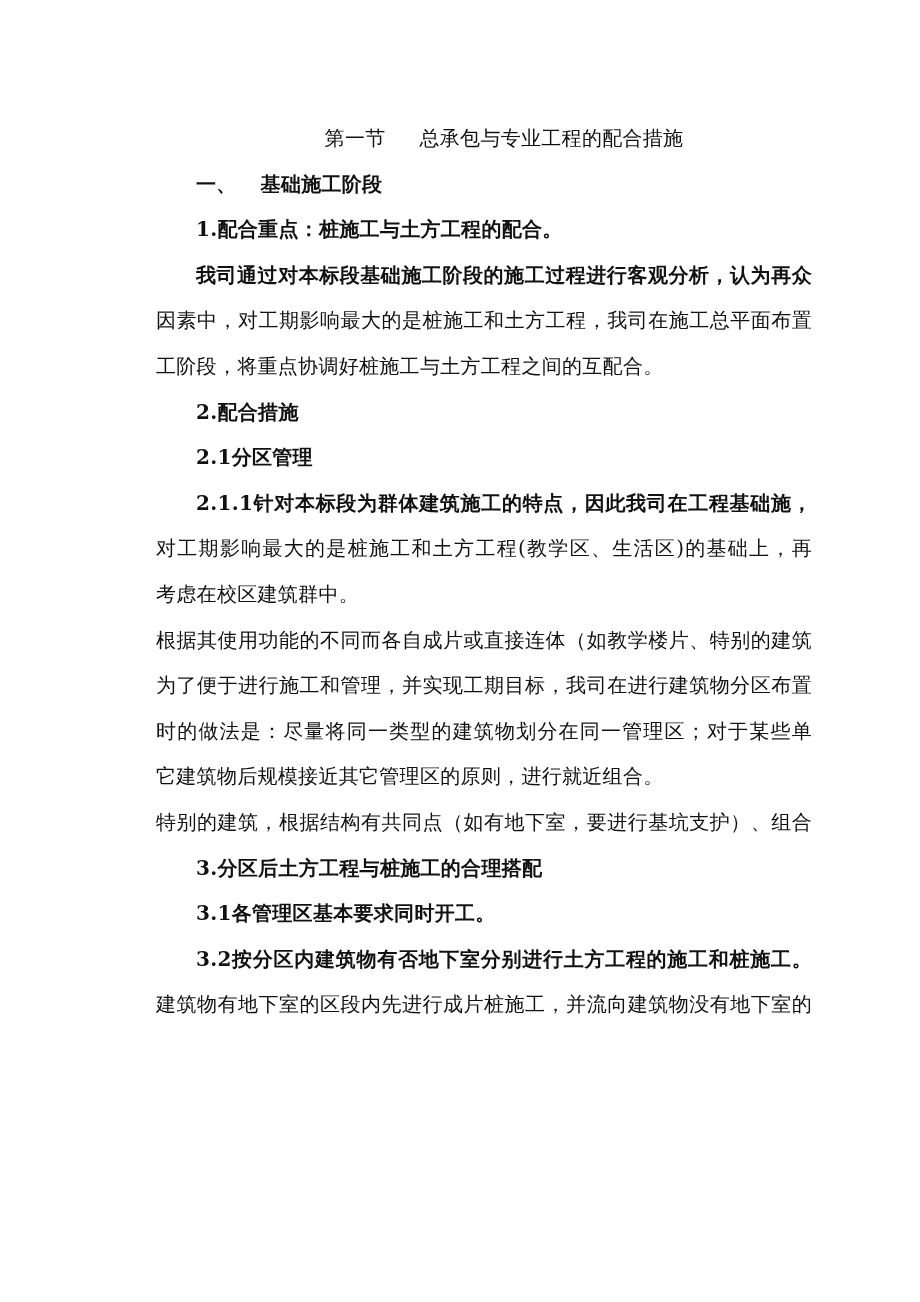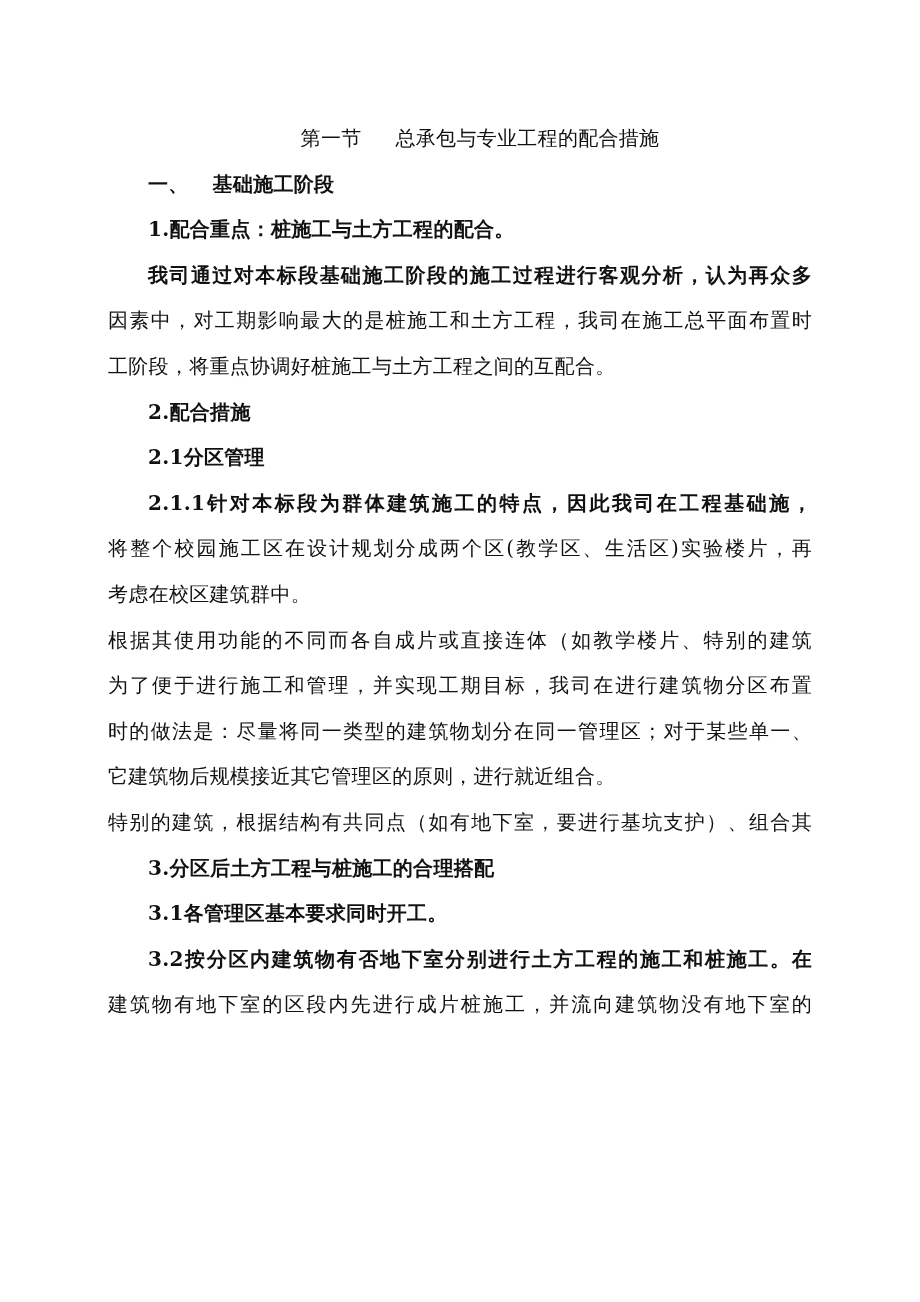--- a/index.html
+++ b/index.html
@@ -20,20 +20,21 @@
     left: 108px;
     top: 116px;
     width: 704px;
   }
   .line {
     font-size: 20px;
     line-height: 45.6px;
     height: 45.6px;
     white-space: nowrap;
     letter-spacing: 0.3px;
+    margin-left: 48px;
   }
   .title {
     text-align: center;
     padding-left: 40px;
   }
   .indent {
     padding-left: 40px;
     font-weight: bold;
   }
   .justify {
@@ -67,21 +68,21 @@
   <div class="line indent">1.配合重点：桩施工与土方工程的配合。</div>
 
   <div class="line indent justify">我司通过对本标段基础施工阶段的施工过程进行客观分析，认为再众多</div>
   <div class="line justify">因素中，对工期影响最大的是桩施工和土方工程，我司在施工总平面布置时</div>
   <div class="line">工阶段，将重点协调好桩施工与土方工程之间的互配合。</div>
 
   <div class="line indent">2.配合措施</div>
   <div class="line indent">2.1分区管理</div>
 
   <div class="line indent justify">2.1.1针对本标段为群体建筑施工的特点，因此我司在工程基础施，</div>
-  <div class="line justify">将整个校园施工区在设计规划分成两个区(教学区、生活区)实验楼片，再</div>
+  <div class="line justify">对工期影响最大的是桩施工和土方工程(教学区、生活区)的基础上，再</div>
   <div class="line">考虑在校区建筑群中。</div>
 
   <div class="line justify">根据其使用功能的不同而各自成片或直接连体（如教学楼片、特别的建筑</div>
   <div class="line justify">为了便于进行施工和管理，并实现工期目标，我司在进行建筑物分区布置</div>
   <div class="line justify">时的做法是：尽量将同一类型的建筑物划分在同一管理区；对于某些单一、</div>
   <div class="line">它建筑物后规模接近其它管理区的原则，进行就近组合。</div>
   <div class="line justify">特别的建筑，根据结构有共同点（如有地下室，要进行基坑支护）、组合其</div>
 
   <div class="line indent">3.分区后土方工程与桩施工的合理搭配</div>
   <div class="line indent">3.1各管理区基本要求同时开工。</div>

